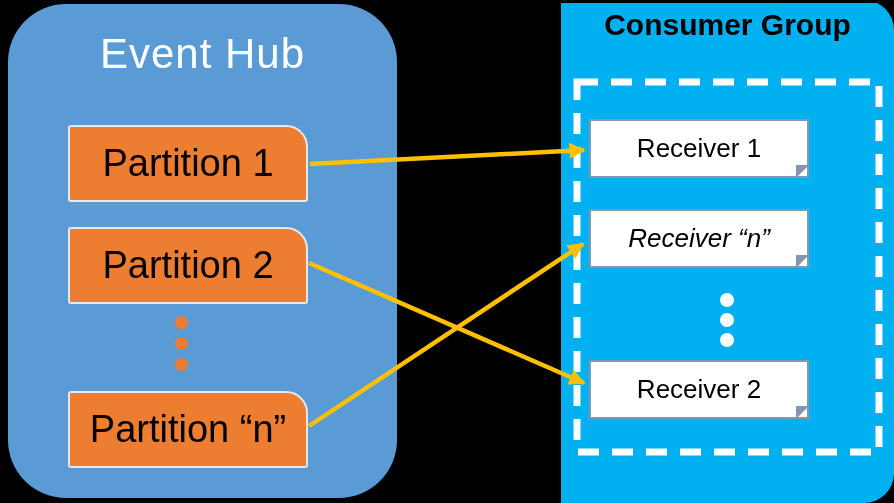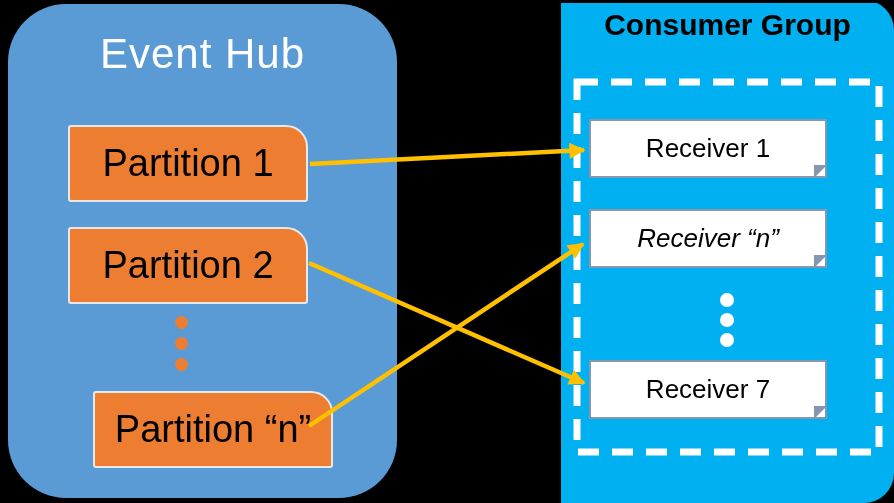--- a/index.html
+++ b/index.html
@@ -43,21 +43,21 @@
     border: 2px solid var(--partition_border, #E8E8E8);
     border-radius: 3px 22px 3px 3px;
     display: flex;
     align-items: center;
     justify-content: center;
     font-size: 38px;
     color: var(--partition_text, #000);
   }
   .partition-1 { top: 125px; }
   .partition-2 { top: 227px; }
-  .partition-n { top: 391px; margin-left: 25px; }
+  .partition-n { top: 391px; }
 
   .dot {
     position: absolute;
     border-radius: 50%;
   }
   .dot-orange {
     width: 13px; height: 13px;
     left: 175px;
     background: var(--ellipsis_orange, #ED7D31);
   }
@@ -77,21 +77,21 @@
     left: 561px; top: 8px;
     width: 333px;
     text-align: center;
     font-size: 30px;
     font-weight: 700;
     color: var(--consumer_title, #000);
   }
   .receiver-box {
     position: absolute;
     left: 589px;
-    width: 238px; height: 59px;
+    width: 220px; height: 59px;
     box-sizing: border-box;
     background: var(--receiver_fill, #fff);
     border: 2px solid var(--receiver_border, #8496B0);
     display: flex;
     align-items: center;
     justify-content: center;
     font-size: 26px;
     color: var(--receiver_text, #000);
   }
   .receiver-1 { top: 119px; }
@@ -159,21 +159,21 @@
 
   <div class="receiver-box receiver-1">
     <span>Receiver 1</span>
     <span class="fold"></span>
   </div>
   <div class="receiver-box receiver-n">
     <span>Receiver “n”</span>
     <span class="fold"></span>
   </div>
   <div class="receiver-box receiver-2">
-    <span>Receiver 7</span>
+    <span>Receiver 2</span>
     <span class="fold"></span>
   </div>
 
   <div class="dot dot-white dot-w1"></div>
   <div class="dot dot-white dot-w2"></div>
   <div class="dot dot-white dot-w3"></div>
 
 </div>
 
 </body></html>

